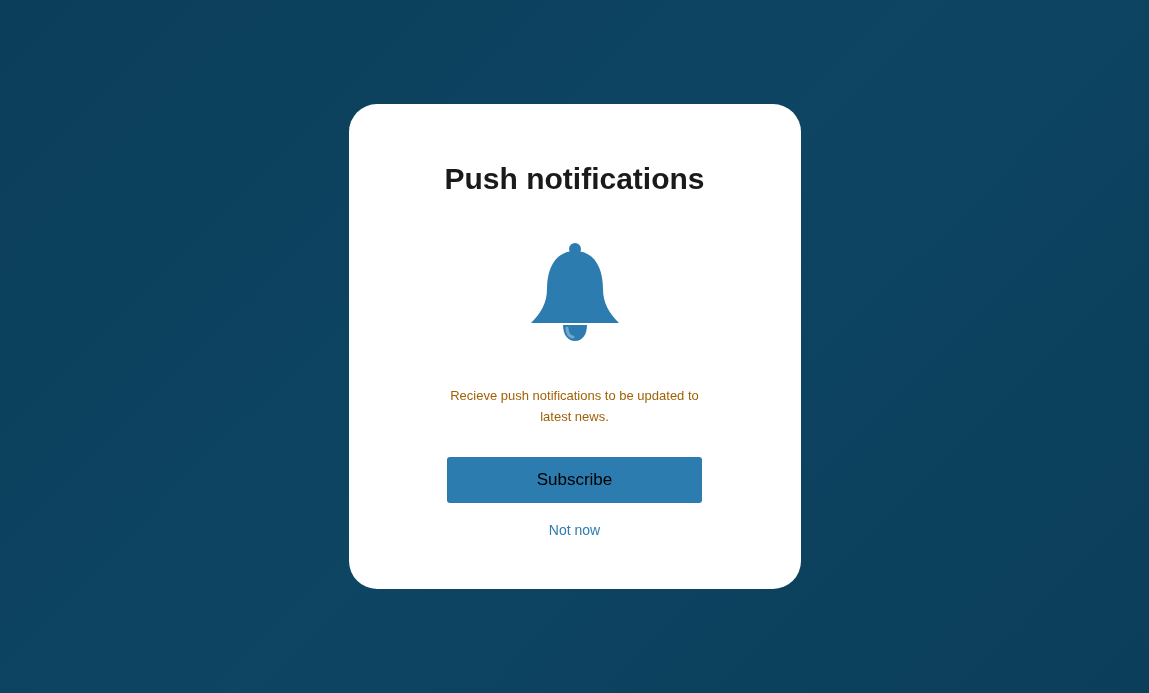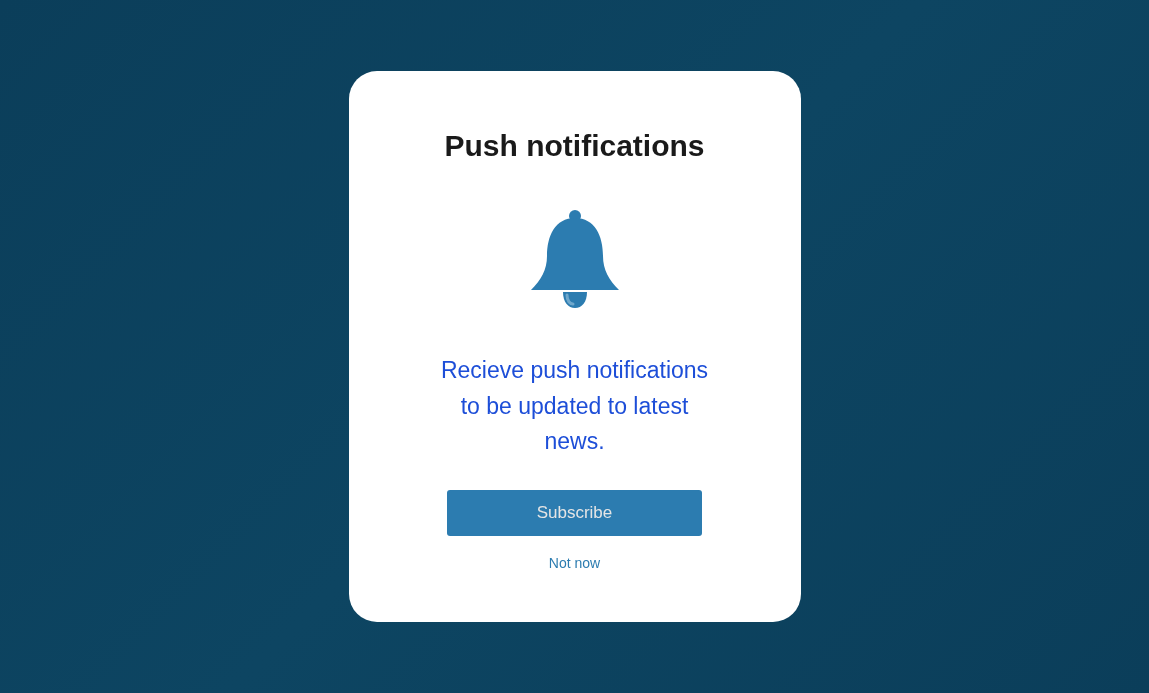--- a/index.html
+++ b/index.html
@@ -29,29 +29,29 @@
       font-weight: 600;
       color: #1a1a1a;
       margin-bottom: 45px;
     }
     .bell-wrapper {
       display: flex;
       justify-content: center;
       margin-bottom: 40px;
     }
     .modal-description {
-      color: #1d4ed8;
-      font-size: 23px;
+      color: #a16207;
+      font-size: 13px;
       line-height: 1.55;
       margin-bottom: 30px;
       padding: 0 30px;
     }
     .subscribe-btn {
       background: #2c7cb0;
-      color: #e5e5e5;
+      color: #000000;
       border: none;
       border-radius: 3px;
       font-size: 17px;
       padding: 13px 0;
       width: 255px;
       cursor: pointer;
       font-family: inherit;
       margin-bottom: 18px;
     }
     .not-now-link {

